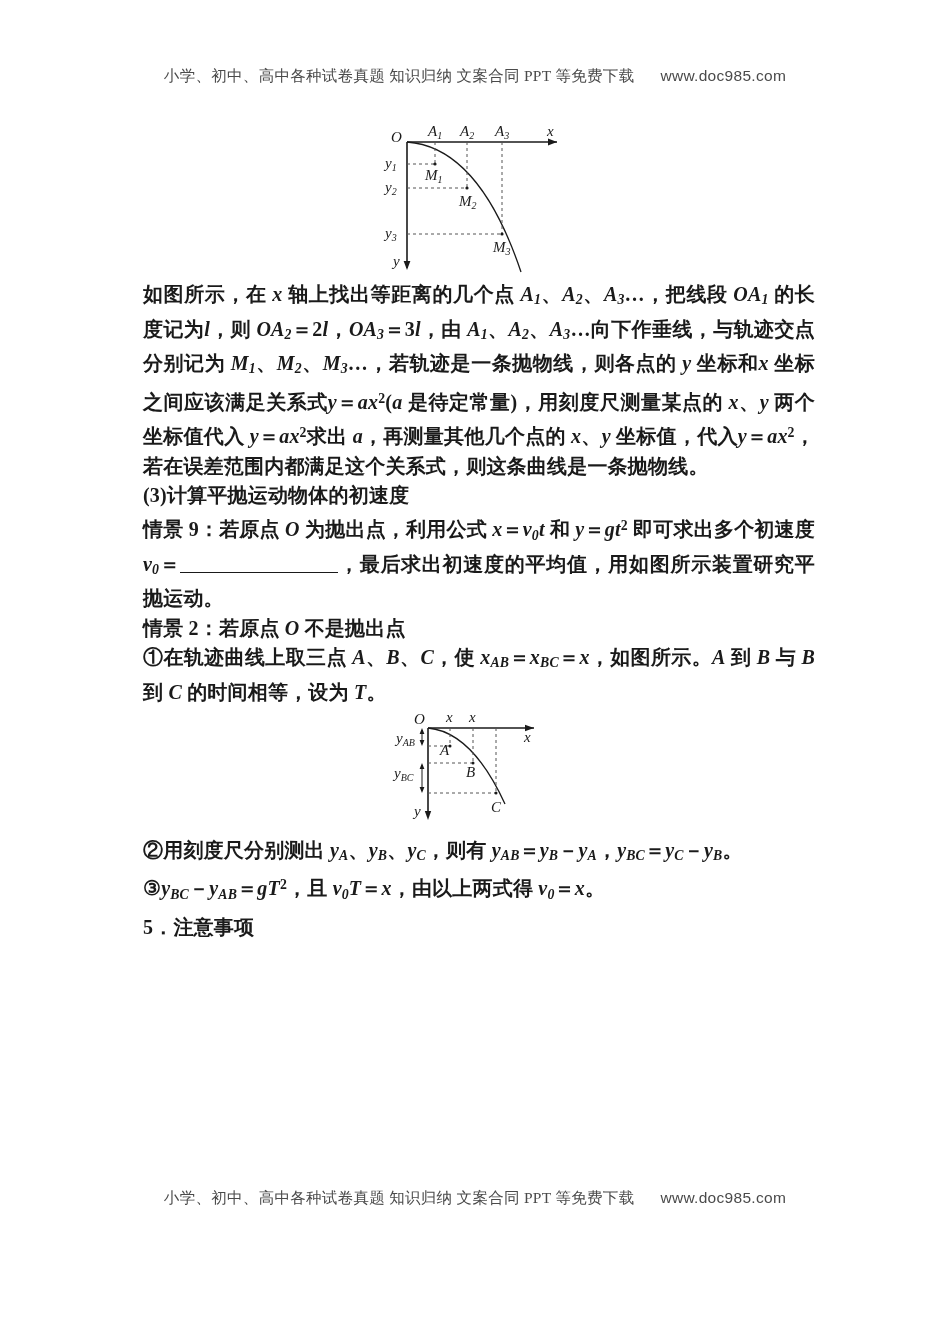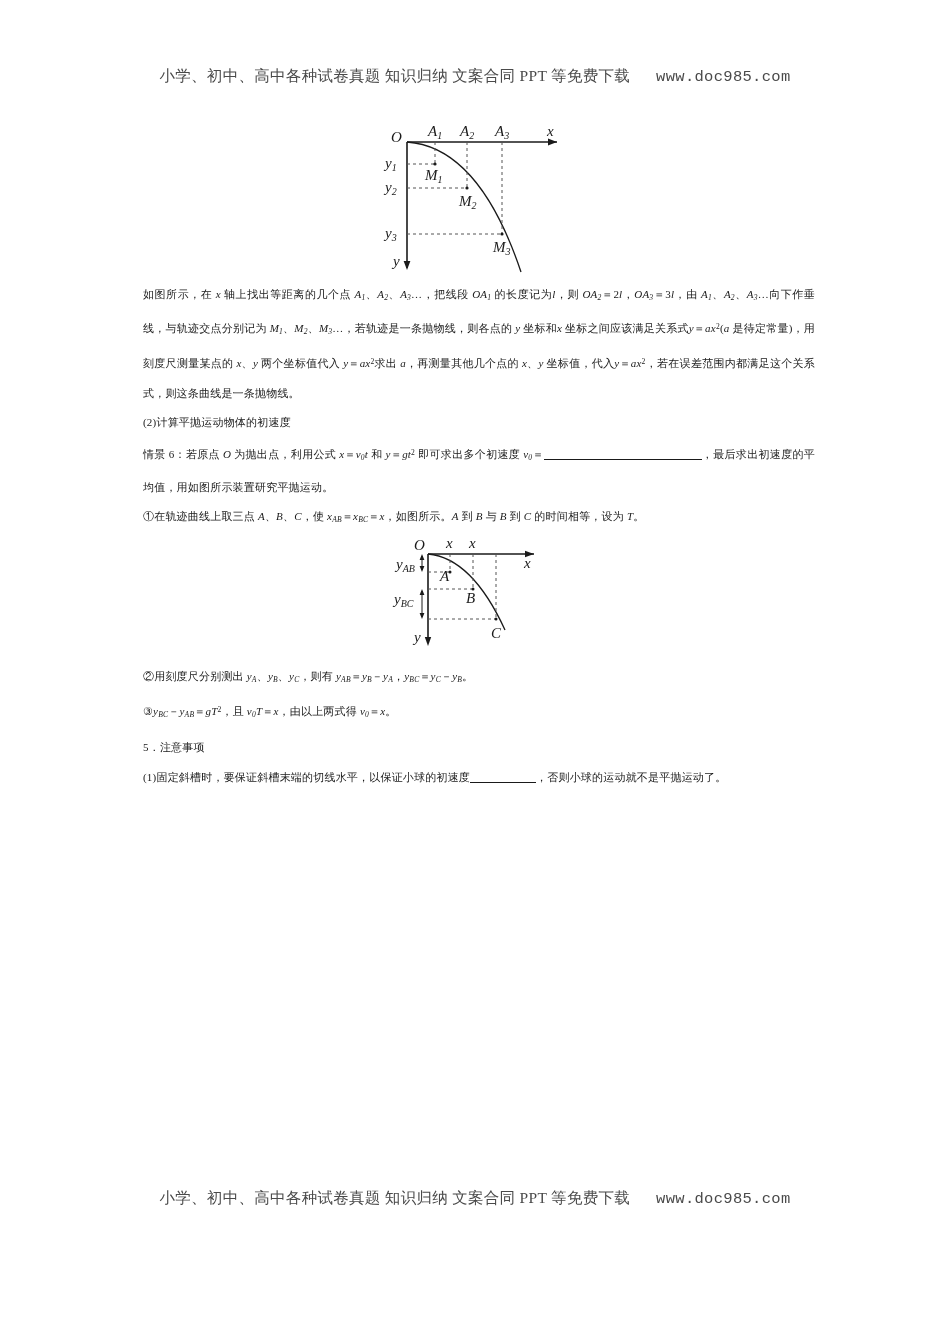--- a/index.html
+++ b/index.html
@@ -27,39 +27,40 @@
     width: 950px;
     text-align: center;
     font-family: "Liberation Serif", "DejaVu Serif", serif;
     font-size: 15.5px;
     color: #4a4a4a;
     letter-spacing: 0.3px;
     white-space: nowrap;
   }
   .watermark .url {
     margin-left: 26px;
-    font-family: Liberation Mono, monospace;
+    font-family: Liberation Sans, sans-serif;
   }
   .wm-top { top: 66px; }
   .wm-bottom { top: 1188px; }
 
   .content {
     position: absolute;
     left: 143px;
     top: 120px;
     width: 672px;
   }
 
   p.body {
     margin: 0 0 0 0;
-    font-size: 11px;
+    font-size: 20px;
     line-height: 29.5px;
     text-align: justify;
     text-justify: inter-ideograph;
     letter-spacing: 0.2px;
+    font-weight: bold;
   }
   .gap-sm { height: 4px; }
 
   i, .it {
     font-family: "Liberation Serif", "DejaVu Serif", serif;
     font-style: italic;
   }
   sub {
     font-size: 69%;
     vertical-align: -0.23em;
@@ -140,24 +141,25 @@
         <text class="lbl" x="16" y="118"><tspan>y</tspan><tspan class="lbl-sub" dy="3">3</tspan></text>
 
         <text class="lbl" x="56" y="60"><tspan>M</tspan><tspan class="lbl-sub" dy="3">1</tspan></text>
         <text class="lbl" x="90" y="86"><tspan>M</tspan><tspan class="lbl-sub" dy="3">2</tspan></text>
         <text class="lbl" x="124" y="132"><tspan>M</tspan><tspan class="lbl-sub" dy="3">3</tspan></text>
       </svg>
     </div>
 
     <p class="body"><span>如图所示，在 </span><i>x</i><span> 轴上找出等距离的几个点 </span><i>A</i><sub><i>1</i></sub><span>、</span><i>A</i><sub><i>2</i></sub><span>、</span><i>A</i><sub><i>3</i></sub><span>…，把线段 </span><i>OA</i><sub><i>1</i></sub><span> 的长度记为</span><i>l</i><span>，则 </span><i>OA</i><sub><i>2</i></sub><span>＝2</span><i>l</i><span>，</span><i>OA</i><sub><i>3</i></sub><span>＝3</span><i>l</i><span>，由 </span><i>A</i><sub><i>1</i></sub><span>、</span><i>A</i><sub><i>2</i></sub><span>、</span><i>A</i><sub><i>3</i></sub><span>…向下作垂线，与轨迹交点分别记为 </span><i>M</i><sub><i>1</i></sub><span>、</span><i>M</i><sub><i>2</i></sub><span>、</span><i>M</i><sub><i>3</i></sub><span>…，若轨迹是一条抛物线，则各点的 </span><i>y</i><span> 坐标和</span><i>x</i><span> 坐标之间应该满足关系式</span><i>y</i><span>＝</span><i>a</i><i>x</i><sup>2</sup><span>(</span><i>a</i><span> 是待定常量)，用刻度尺测量某点的 </span><i>x</i><span>、</span><i>y</i><span> 两个坐标值代入 </span><i>y</i><span>＝</span><i>a</i><i>x</i><sup>2</sup><span>求出 </span><i>a</i><span>，再测量其他几个点的 </span><i>x</i><span>、</span><i>y</i><span> 坐标值，代入</span><i>y</i><span>＝</span><i>a</i><i>x</i><sup>2</sup><span>，若在误差范围内都满足这个关系式，则这条曲线是一条抛物线。</span></p>
 
-    <p class="body">(2)计算平抛运动物体的初速度</p>
-
-    <p class="body"><span>情景 6：若原点 </span><i>O</i><span> 为抛出点，利用公式 </span><i>x</i><span>＝</span><i>v</i><sub><i>0</i></sub><i>t</i><span> 和 </span><i>y</i><span>＝</span><i>g</i><i>t</i><sup>2</sup><span> 即可求出多个初速度 </span><i>v</i><sub><i>0</i></sub><span>＝</span><span class="blank blank-long"></span><span>，最后求出初速度的平均值，用如图所示装置研究平抛运动。</span></p>
-
+    <p class="body">(3)计算平抛运动物体的初速度</p>
+
+    <p class="body"><span>情景 9：若原点 </span><i>O</i><span> 为抛出点，利用公式 </span><i>x</i><span>＝</span><i>v</i><sub><i>0</i></sub><i>t</i><span> 和 </span><i>y</i><span>＝</span><i>g</i><i>t</i><sup>2</sup><span> 即可求出多个初速度 </span><i>v</i><sub><i>0</i></sub><span>＝</span><span class="blank blank-long"></span><span>，最后求出初速度的平均值，用如图所示装置研究平抛运动。</span></p>
+
+    <p class="body"><span>情景 2：若原点 </span><i>O</i><span> 不是抛出点</span></p>
 
     <p class="body"><span>①在轨迹曲线上取三点 </span><i>A</i><span>、</span><i>B</i><span>、</span><i>C</i><span>，使 </span><i>x</i><sub><i>AB</i></sub><span>＝</span><i>x</i><sub><i>BC</i></sub><span>＝</span><i>x</i><span>，如图所示。</span><i>A</i><span> 到 </span><i>B</i><span> 与 </span><i>B</i><span> 到 </span><i>C</i><span> 的时间相等，设为 </span><i>T</i><span>。</span></p>
 
     <div class="figure fig2-wrap">
       <svg width="190" height="128" viewBox="0 0 190 128">
 
         <line x1="44" y1="20" x2="150" y2="20" stroke="#1a1a1a" stroke-width="1.6"></line>
         <polygon points="150,20 141,16.8 141,23.2" fill="#1a1a1a"></polygon>
 
         <line x1="44" y1="20" x2="44" y2="108" stroke="#1a1a1a" stroke-width="1.6"></line>
@@ -201,21 +203,20 @@
     </div>
 
     <p class="body"><span>②用刻度尺分别测出 </span><i>y</i><sub><i>A</i></sub><span>、</span><i>y</i><sub><i>B</i></sub><span>、</span><i>y</i><sub><i>C</i></sub><span>，则有 </span><i>y</i><sub><i>AB</i></sub><span>＝</span><i>y</i><sub><i>B</i></sub><span>－</span><i>y</i><sub><i>A</i></sub><span>，</span><i>y</i><sub><i>BC</i></sub><span>＝</span><i>y</i><sub><i>C</i></sub><span>－</span><i>y</i><sub><i>B</i></sub><span>。</span></p>
 
     <p class="body"><span>③</span><i>y</i><sub><i>BC</i></sub><span>－</span><i>y</i><sub><i>AB</i></sub><span>＝</span><i>g</i><i>T</i><sup>2</sup><span>，且 </span><i>v</i><sub><i>0</i></sub><i>T</i><span>＝</span><i>x</i><span>，由以上两式得 </span><i>v</i><sub><i>0</i></sub><span>＝</span><i>x</i><span>。</span></p>
 
     <div class="gap-sm"></div>
 
     <p class="body">5．注意事项</p>
 
-    <p class="body"><span>(1)固定斜槽时，要保证斜槽末端的切线水平，以保证小球的初速度</span><span class="blank blank-short"></span><span>，否则小球的运动就不是平抛运动了。</span></p>
 
 
 
 
   </div>
 
   <div class="watermark wm-bottom">
     <span>小学、初中、高中各种试卷真题 知识归纳 文案合同 PPT 等免费下载</span><span class="url">www.doc985.com</span>
   </div>
 

